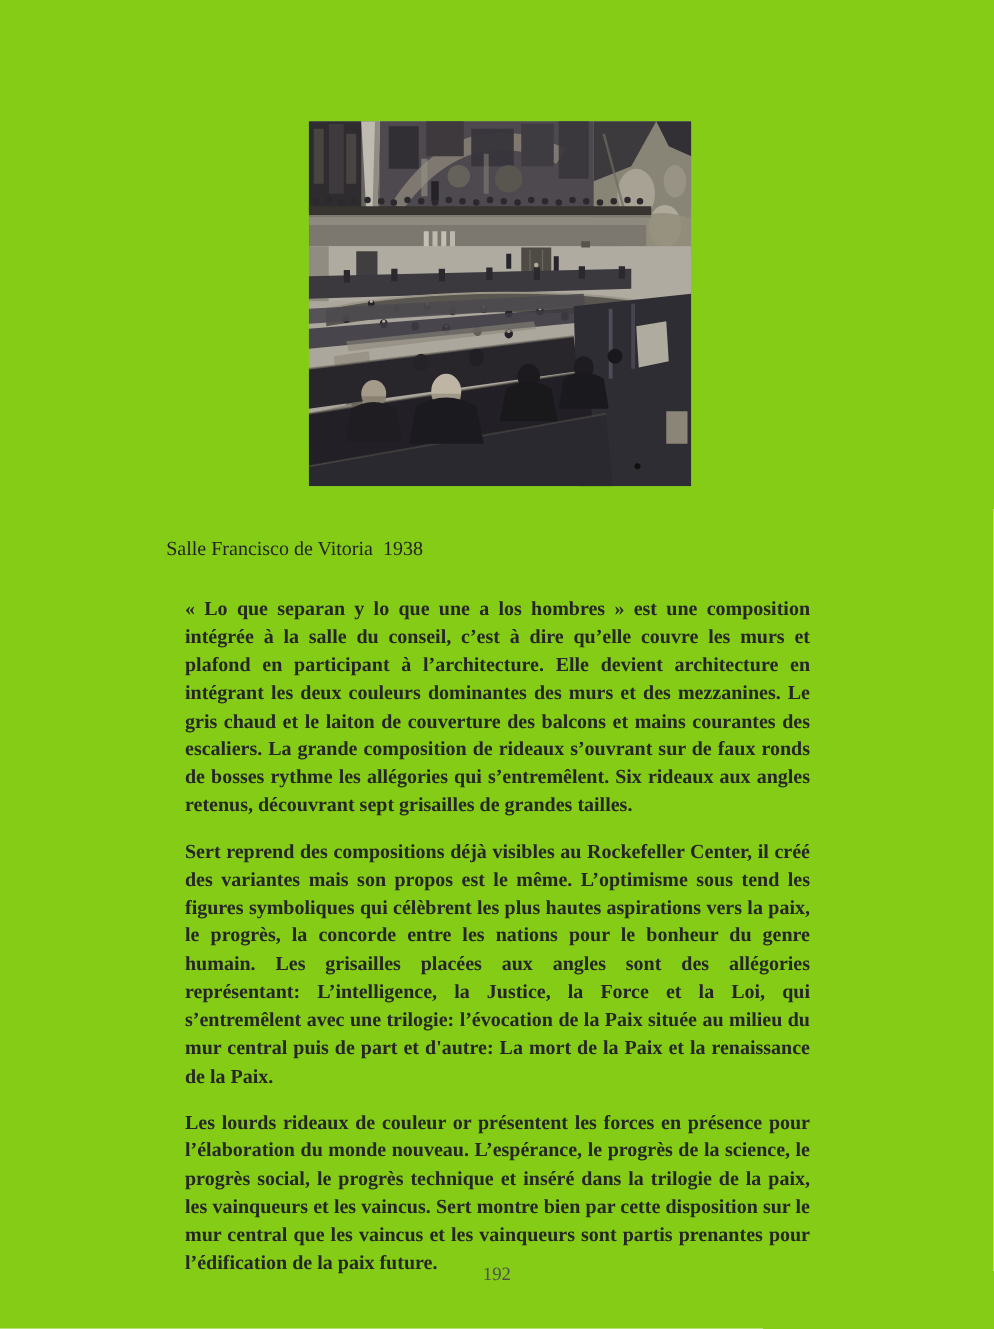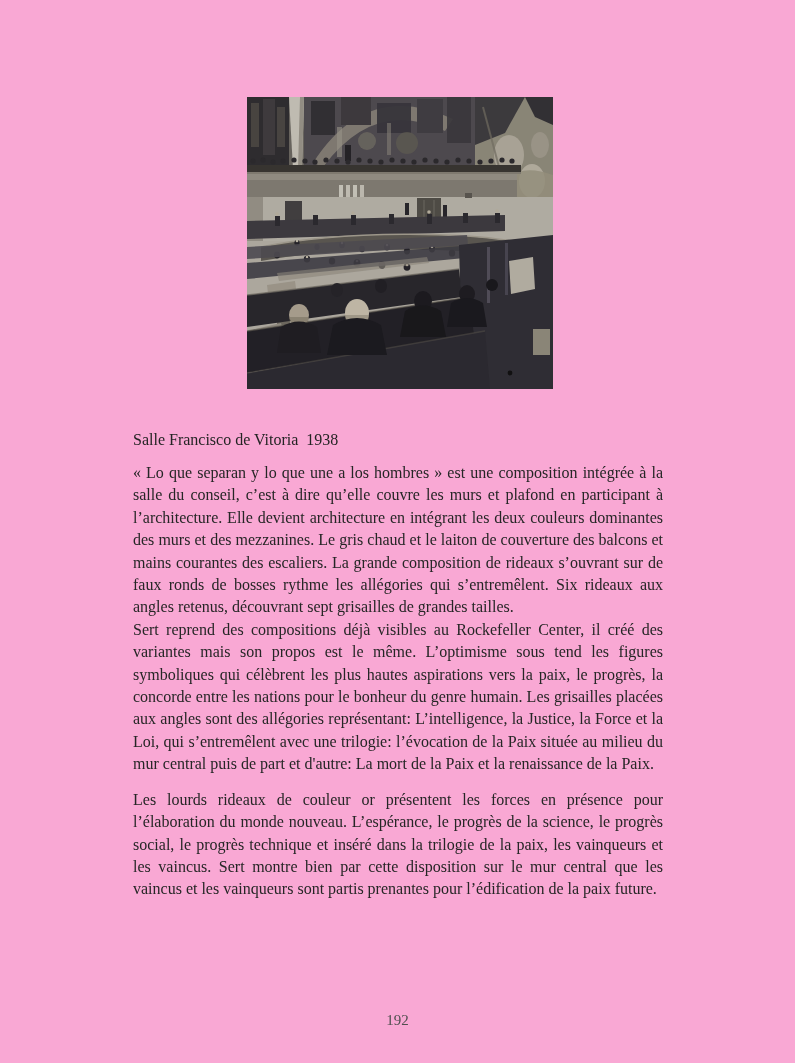--- a/index.html
+++ b/index.html
@@ -1,20 +1,20 @@
 <!DOCTYPE html>
 <html><head>
 <meta charset="utf-8">
 <style>
   html, body { margin: 0; padding: 0; background: #ffffff; }
   .page {
     position: relative;
     width: 795px;
     height: 1063px;
-    background: #f9a8d4;
+    background: #84cc16;
     font-family: "Liberation Serif", serif;
     color: #272727;
     overflow: hidden;
   }
   figure.photo {
     position: absolute;
     left: 247px;
     top: 97px;
     width: 306px;
     height: 292px;
@@ -35,21 +35,21 @@
   .body-text {
     position: absolute;
     left: 133px;
     top: 462px;
     width: 530px;
     font-size: 16px;
     line-height: 22.4px;
     text-align: justify;
     color: #262626;
   }
-  .body-text p { margin: 0; }
+  .body-text p { margin: 15px; font-weight: bold; }
   .body-text p.spaced { margin-top: 13px; }
   .page-number {
     position: absolute;
     left: 0;
     top: 1012px;
     width: 100%;
     text-align: center;
     font-size: 15px;
     color: #4f4f4f;
   }

